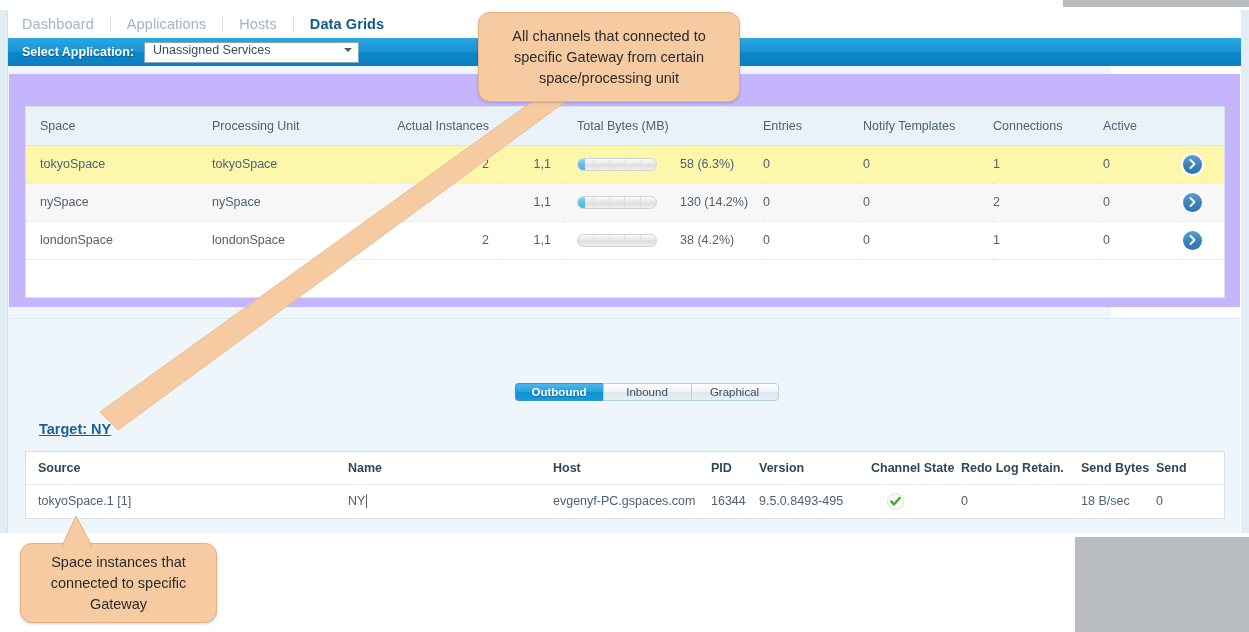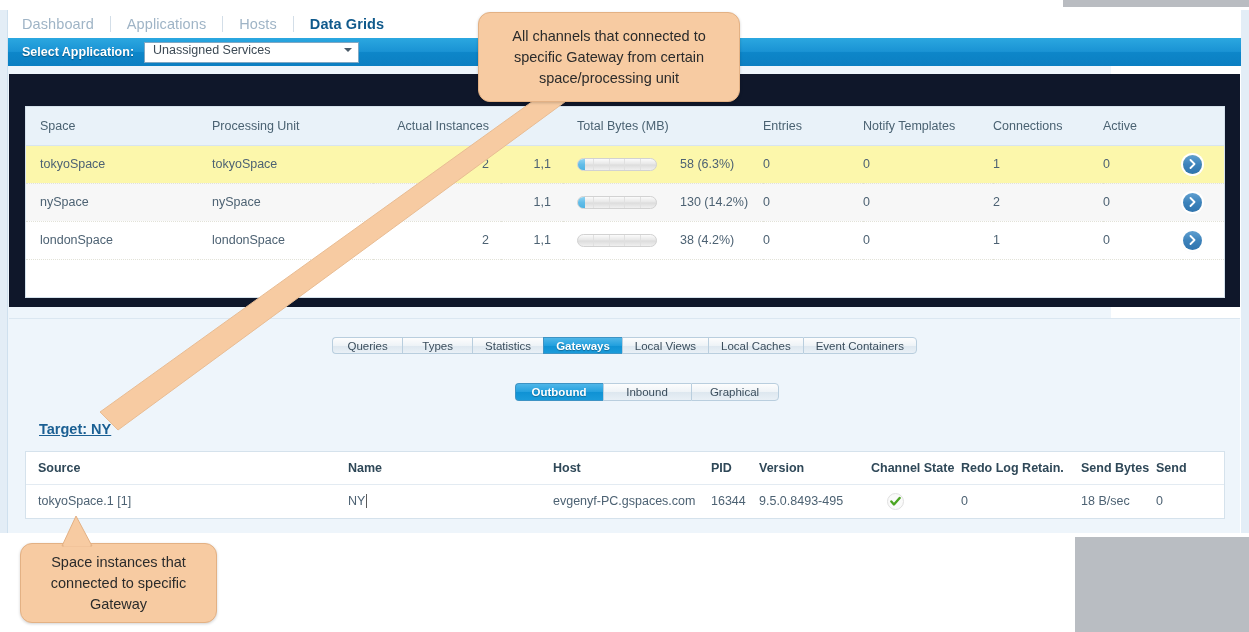--- a/index.html
+++ b/index.html
@@ -73,21 +73,21 @@
   }
   .app-select-text { font-size:12.5px; color:#3d4a55; }
   .caret-dn {
     width:0;height:0;border-left:4px solid transparent;border-right:4px solid transparent;
     border-top:4px solid #4a5a68;
   }
 
   
   .panel-upper {
     position:absolute; left:9px; top:74px; width:1231px; height:233px;
-    background:#0f172a;
+    background:#c4b5fd;
   }
   .grid-box {
     position:absolute; left:16px; top:32px; width:1200px; height:192px;
     background:#ffffff; border:1px solid #d5e2ec;
   }
   table.grid { width:100%; border-collapse:collapse; table-layout:fixed; }
   table.grid th {
     background:#e9f2f9;
     font-size:12.5px; color:#4a6272; font-weight:normal;
     text-align:left; height:38px; padding:0 0 0 14px;
@@ -362,31 +362,20 @@
               </span>
             </td>
           </tr>
         </tbody>
       </table>
     </div>
   </div>
 
   <div class="panel-lower">
 
-    <div class="tabrow">
-      <div class="tabgroup">
-        <div class="tab">Queries</div>
-        <div class="tab">Types</div>
-        <div class="tab">Statistics</div>
-        <div class="tab active">Gateways</div>
-        <div class="tab">Local Views</div>
-        <div class="tab">Local Caches</div>
-        <div class="tab">Event Containers</div>
-      </div>
-    </div>
 
     <div class="subtabrow">
       <div class="tabgroup">
         <div class="tab active">Outbound</div>
         <div class="tab">Inbound</div>
         <div class="tab">Graphical</div>
       </div>
     </div>
 
     <div class="target-link">Target: NY</div>

